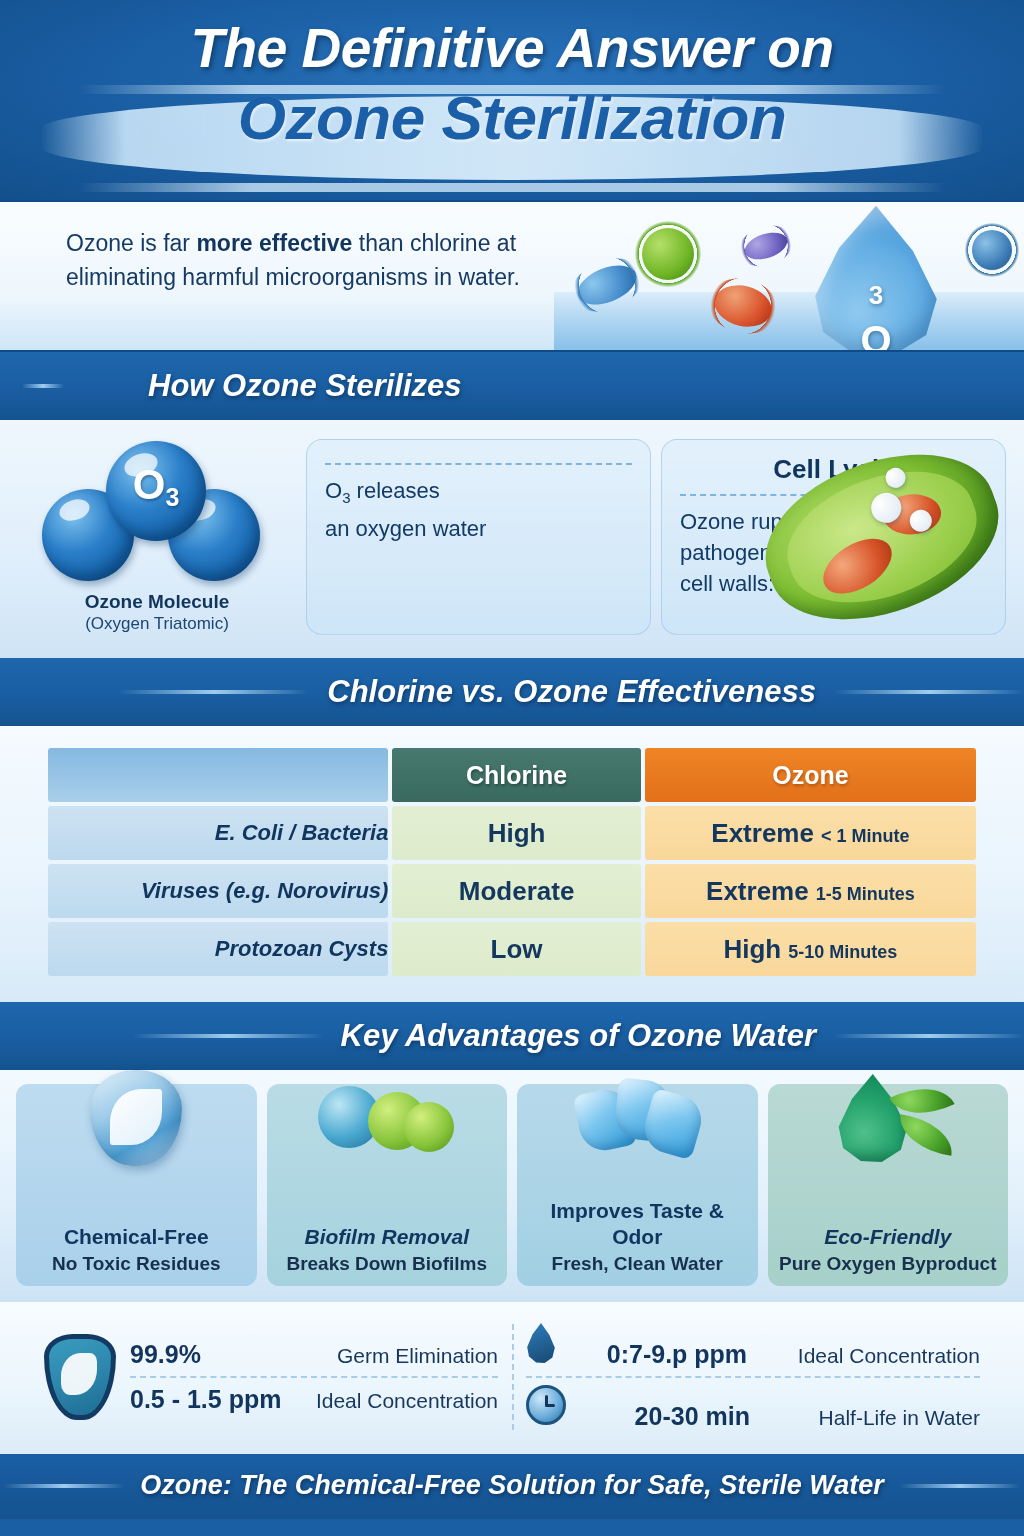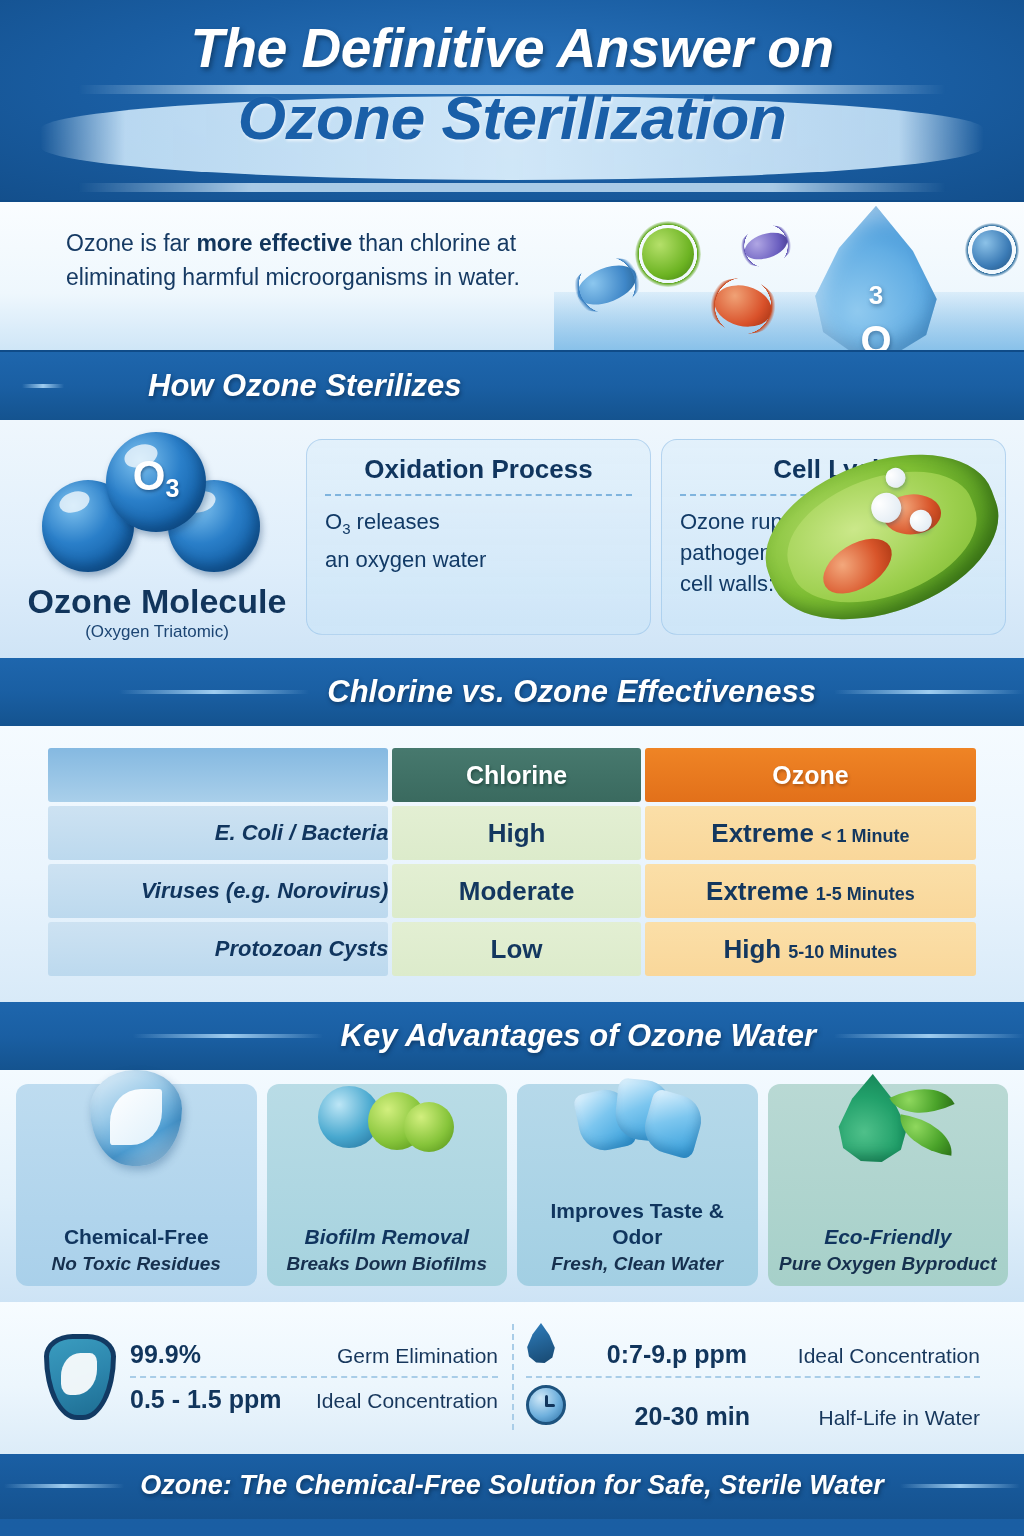--- a/index.html
+++ b/index.html
@@ -132,21 +132,21 @@
   }
   .a-top { left:64px; top:0px; width:100px; height:100px; }
   .a-left { left:0px; top:48px; width:92px; height:92px; }
   .a-right { left:126px; top:48px; width:92px; height:92px; }
   .a-top .o3 {
     position:absolute; left:0; right:0; top:20px; text-align:center;
     font-size:42px; font-weight:bold; color:#fff; z-index:4;
     text-shadow:1px 2px 3px rgba(10,50,94,.5);
   }
   .a-top .o3 sub { font-size:25px; vertical-align:-7px; }
-  .mol-name { font-size:34px; font-weight:bold; color:#11355c; margin-top:10px; }
+  .mol-name { font-size:19px; font-weight:bold; color:#11355c; margin-top:10px; }
   .mol-sub { font-size:17px; color:#1c4573; margin-top:1px; }
 
   .hcard {
     flex:1; height:196px; position:relative;
     border-radius:16px;
     background: linear-gradient(180deg,rgba(226,240,251,.95) 0%,rgba(205,229,247,.9) 100%);
     border:1px solid rgba(150,194,231,.6);
     padding:14px 18px 10px 18px; overflow:hidden;
   }
   .hcard h3 { font-size:26px; font-weight:bold; color:#10355e; text-align:center; }
@@ -218,21 +218,21 @@
     padding:8px 6px 10px 6px; text-align:center;
     display:flex; flex-direction:column; justify-content:flex-end;
   }
   .advcard.blue { background:linear-gradient(180deg,#bedcf0,#a9d0ea); }
   .advcard.teal { background:linear-gradient(180deg,#b9dce6,#a5d2de); }
   .advcard.aqua { background:linear-gradient(180deg,#b6d9ea,#a2cfe3); }
   .advcard.green{ background:linear-gradient(180deg,#b9d9d4,#a6d0c9); }
   .adv-icon { position:absolute; left:0; right:0; top:-22px; height:128px; }
   .adv-t { font-size:21px; font-weight:bold; font-style:italic; color:#10355e; line-height:26px; }
   .adv-t.plain { font-style:normal; }
-  .adv-s { font-size:19px; font-weight:bold; color:#16304e; margin-top:2px; line-height:24px;font-style:italic; }
+  .adv-s { font-size:19px; font-weight:bold; color:#16304e; margin-top:2px; line-height:24px; }
 
   .ico-shield {
     position:absolute; left:50%; top:8px; transform:translateX(-50%);
     width:92px; height:96px;
     background:linear-gradient(150deg,#e8f3fb 0%,#9ccbe9 38%,#4f9fd4 68%,#d8ecf8 100%);
     border-radius:48% 48% 46% 46% / 40% 40% 60% 60%;
     box-shadow:inset -6px -8px 14px rgba(22,78,130,.3), 2px 4px 8px rgba(20,70,120,.3);
   }
   .ico-shield:after {
     content:""; position:absolute; left:22%; top:20%; width:56%; height:58%;
@@ -380,21 +380,20 @@
         <div class="atom a-right"></div>
         <div class="atom a-top">
           <div class="o3"><span>O</span><sub>3</sub></div>
         </div>
       </div>
       <div class="mol-name">Ozone Molecule</div>
       <div class="mol-sub">(Oxygen Triatomic)</div>
     </div>
 
     <div class="hcard">
-      <h3>Oxidation Process</h3>
       <div class="dash"></div>
       <p>
         <span>O</span><sub>3</sub><span> releases</span><br>
         <span>an oxygen water</span>
       </p>
     </div>
 
     <div class="hcard hc-right">
       <h3>Cell Lysis</h3>
       <div class="dash"></div>

